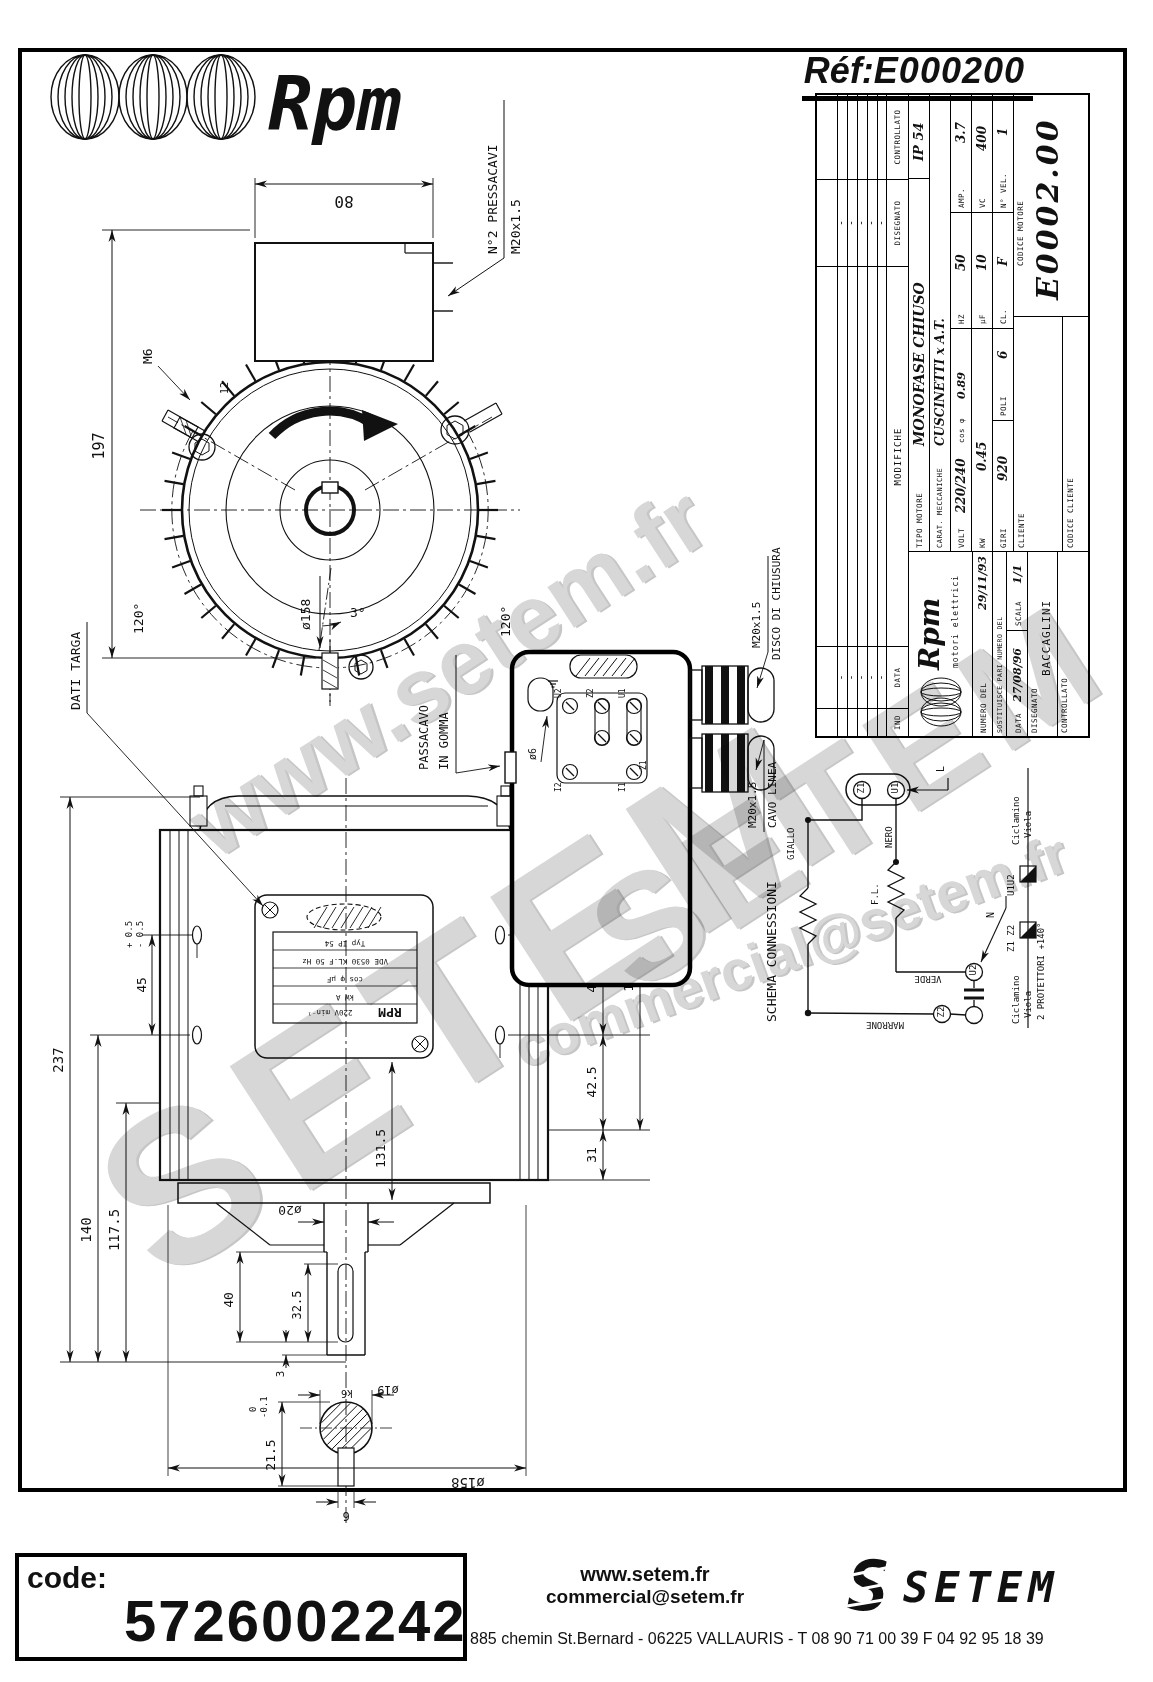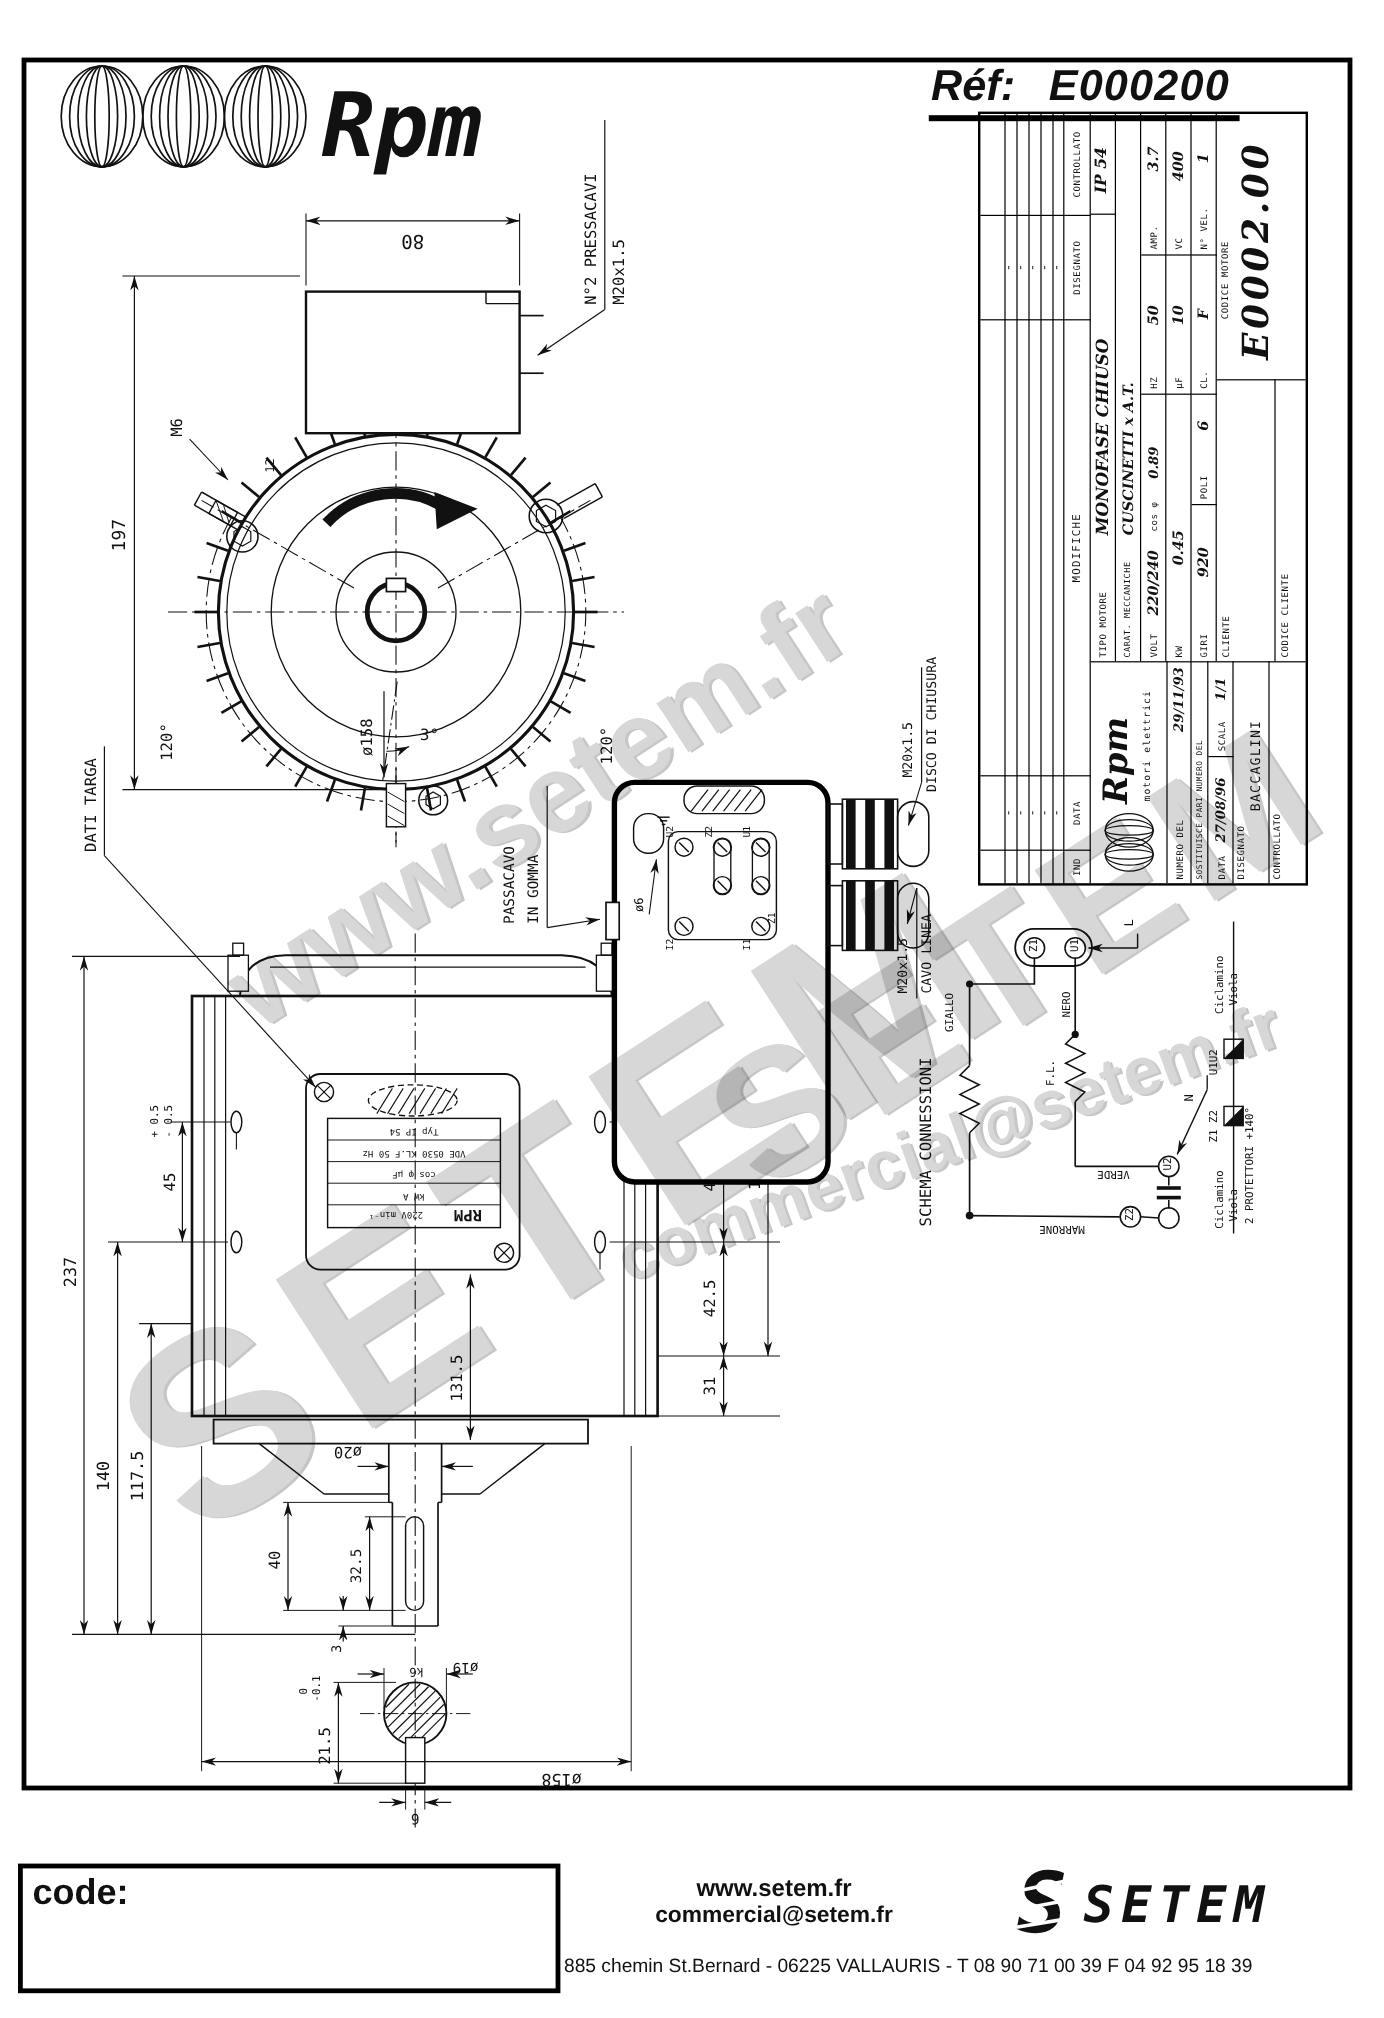--- a/index.html
+++ b/index.html
@@ -4,21 +4,21 @@
 <style>
   html,body{margin:0;padding:0;background:#fff;}
   body{width:1153px;height:1682px;position:relative;overflow:hidden;
        font-family:"DejaVu Sans Mono", monospace; color:#111;}
   .abs{position:absolute;}
   
   #frame{left:18px;top:48px;width:1109px;height:1444px;border:4px solid #000;box-sizing:border-box;}
   
   #ref{right:120px;top:50px;font-family:"Liberation Sans",sans-serif;font-style:italic;font-weight:bold;
        font-size:36px;border-bottom:5px solid #000;padding:0 8px 4px 2px;}
-  #ref .v{margin-left:28px;letter-spacing:1px;}
+  #ref .v{letter-spacing:1px;}
   
   .wm{position:absolute;color:#d7d7d7;mix-blend-mode:multiply;font-family:"Liberation Sans",sans-serif;
       font-weight:bold;white-space:nowrap;z-index:6;pointer-events:none;text-shadow:2px 2px 0 #c6c6c6;}
   
   #tblock{left:815px;top:738px;width:645px;height:275px;transform-origin:0 0;transform:rotate(-90deg);
           border:2px solid #000;box-sizing:border-box;z-index:4;background:transparent;font-size:9px;}
   #tblock .c{position:absolute;box-sizing:border-box;}
   .bb{border-bottom:1.5px solid #000;} .br{border-right:1.5px solid #000;}
   .lab{font-size:7.5px;letter-spacing:.5px;}
   .val{font-family:"DejaVu Serif",serif;font-style:italic;font-weight:600;}
@@ -642,20 +642,21 @@
   </div>
 </div>
 
 <div class="wm" style="left:170px;top:790px;font-size:92px;transform:rotate(-33deg);transform-origin:0 0;">www.setem.fr</div>
 <div class="wm" style="left:55px;top:1120px;font-size:215px;letter-spacing:18px;transform:rotate(-33deg);transform-origin:0 0;">SETEM</div>
 <div class="wm" style="left:560px;top:880px;font-size:150px;letter-spacing:12px;transform:rotate(-33deg);transform-origin:0 0;">SETEM</div>
 <div class="wm" style="left:505px;top:1020px;font-size:56px;transform:rotate(-20deg);transform-origin:0 0;">commercial@setem.fr</div>
 
 <div id="codebox" class="abs">
   <span class="cl1">code:</span>
+  <span class="cl2">5726002242</span>
 </div>
 <div id="setemtxt" class="abs">
   <div class="s1">www.setem.fr</div>
   <div class="s2">commercial@setem.fr</div>
 </div>
 <div id="address" class="abs">885 chemin St.Bernard  -  06225 VALLAURIS  -  T 08 90 71 00 39   F 04 92 95 18 39</div>
 <svg class="abs" style="left:845px;top:1548px;z-index:5" width="290" height="80" viewBox="0 0 290 80">
   <text x="2" y="62" font-size="70" font-weight="bold" font-style="italic" font-family="DejaVu Serif, serif" fill="#111">S</text>
   <line x1="2" y1="28" x2="50" y2="18" stroke="#fff" stroke-width="3"></line>
   <line x1="0" y1="44" x2="52" y2="34" stroke="#fff" stroke-width="3"></line>

